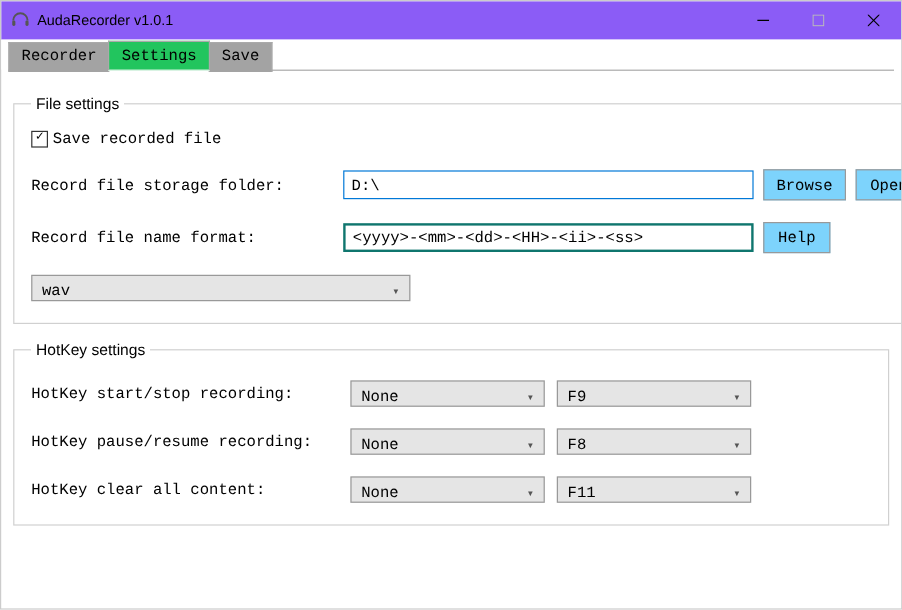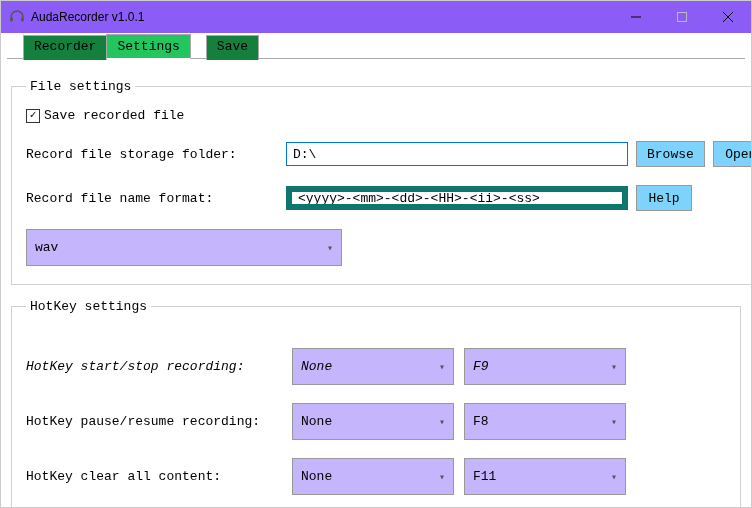--- a/index.html
+++ b/index.html
@@ -51,42 +51,41 @@
     margin-right: -1px;
     position: relative;
     top: 1px;
   }
   .tab.active {
     background: #22c55e;
     z-index: 2;
     border-bottom: 1px solid #fff;
   }
   .tab.inactive {
-    background: #15803d;
+    background: #a3a3a3;
     top: 2px;
     padding-top: 3px;
     padding-bottom: 3px;
-    margin-left: 16px;
   }
   .tabstrip-border {
     border-top: 1px solid #aaa;
     margin: 0 6px 0 6px;
   }
   
   .content {
     padding: 6px 10px 10px 10px;
   }
   fieldset.groupbox {
     border: 1px solid #d0d0d0;
     margin: 14px 0 0 0;
     padding: 14px 14px 18px 14px;
   }
   fieldset.groupbox > legend {
     padding: 0 4px;
-    font-family: Liberation Mono, monospace;
+    font-family: Liberation Sans, sans-serif;
   }
   .row {
     display: flex;
     align-items: center;
     margin-top: 18px;
   }
   .row:first-of-type { margin-top: 4px; }
   .label {
     width: 260px;
   }
@@ -103,21 +102,21 @@
     width: 14px; height: 14px;
     border: 1px solid #333;
     display: inline-flex;
     align-items: center;
     justify-content: center;
     font-size: 11px;
     line-height: 1;
   }
   input[type=text].txt {
     height: 24px;
-    border: 6px solid #0f766e;
+    border: 2px solid #0f766e;
     padding: 2px 6px;
     font-family: inherit;
     font-size: 13px;
     background: #fff;
   }
   input[type=text].txt.focused {
     border: 1px solid #0078d7;
   }
   .btn {
     height: 26px;
@@ -127,25 +126,25 @@
     background: #7dd3fc;
     font-family: inherit;
     font-size: 13px;
     display: inline-flex;
     align-items: center;
     justify-content: center;
     margin-left: 8px;
     cursor: pointer;
   }
   .select {
-    height: 37px;
+    height: 22px;
     border: 1px solid #999;
-    background: #c4b5fd;
-    display: flex;
-    align-items: center;
+    background: #e5e5e5;
+    display: flex;
+    align-items: flex-end;
     justify-content: space-between;
     padding: 0 8px;
     font-family: inherit;
     font-size: 13px;
     cursor: pointer;
   }
   .select .chev {
     font-size: 10px;
     color: #555;
   }
@@ -221,21 +220,21 @@
       <div class="select type-select">
         <span>wav</span>
         <span class="chev">▾</span>
       </div>
     </div>
   </fieldset>
 
   <fieldset class="groupbox">
     <legend>HotKey settings</legend>
 
-    <div class="row" style="margin-top:20px;font-style:italic;">
+    <div class="row" style="margin-top:4px;">
       <span class="label-hotkey">HotKey start/stop recording:</span>
       <div class="select hk-select">
         <span>None</span>
         <span class="chev">▾</span>
       </div>
       <div class="select hk-select">
         <span>F9</span>
         <span class="chev">▾</span>
       </div>
     </div>

